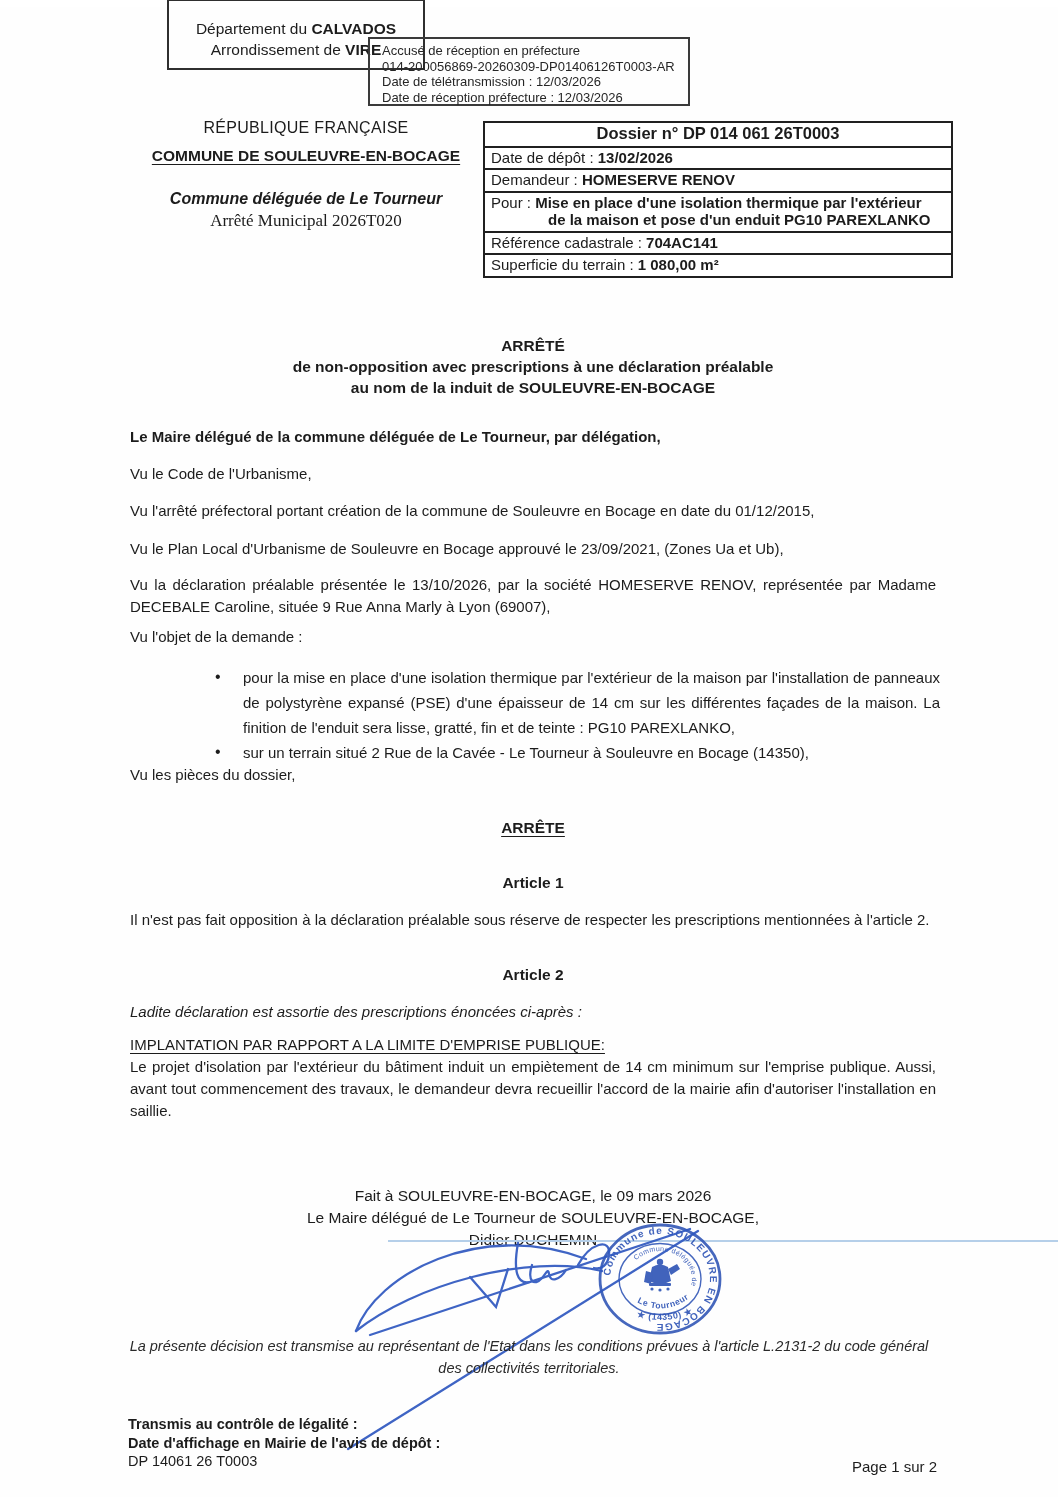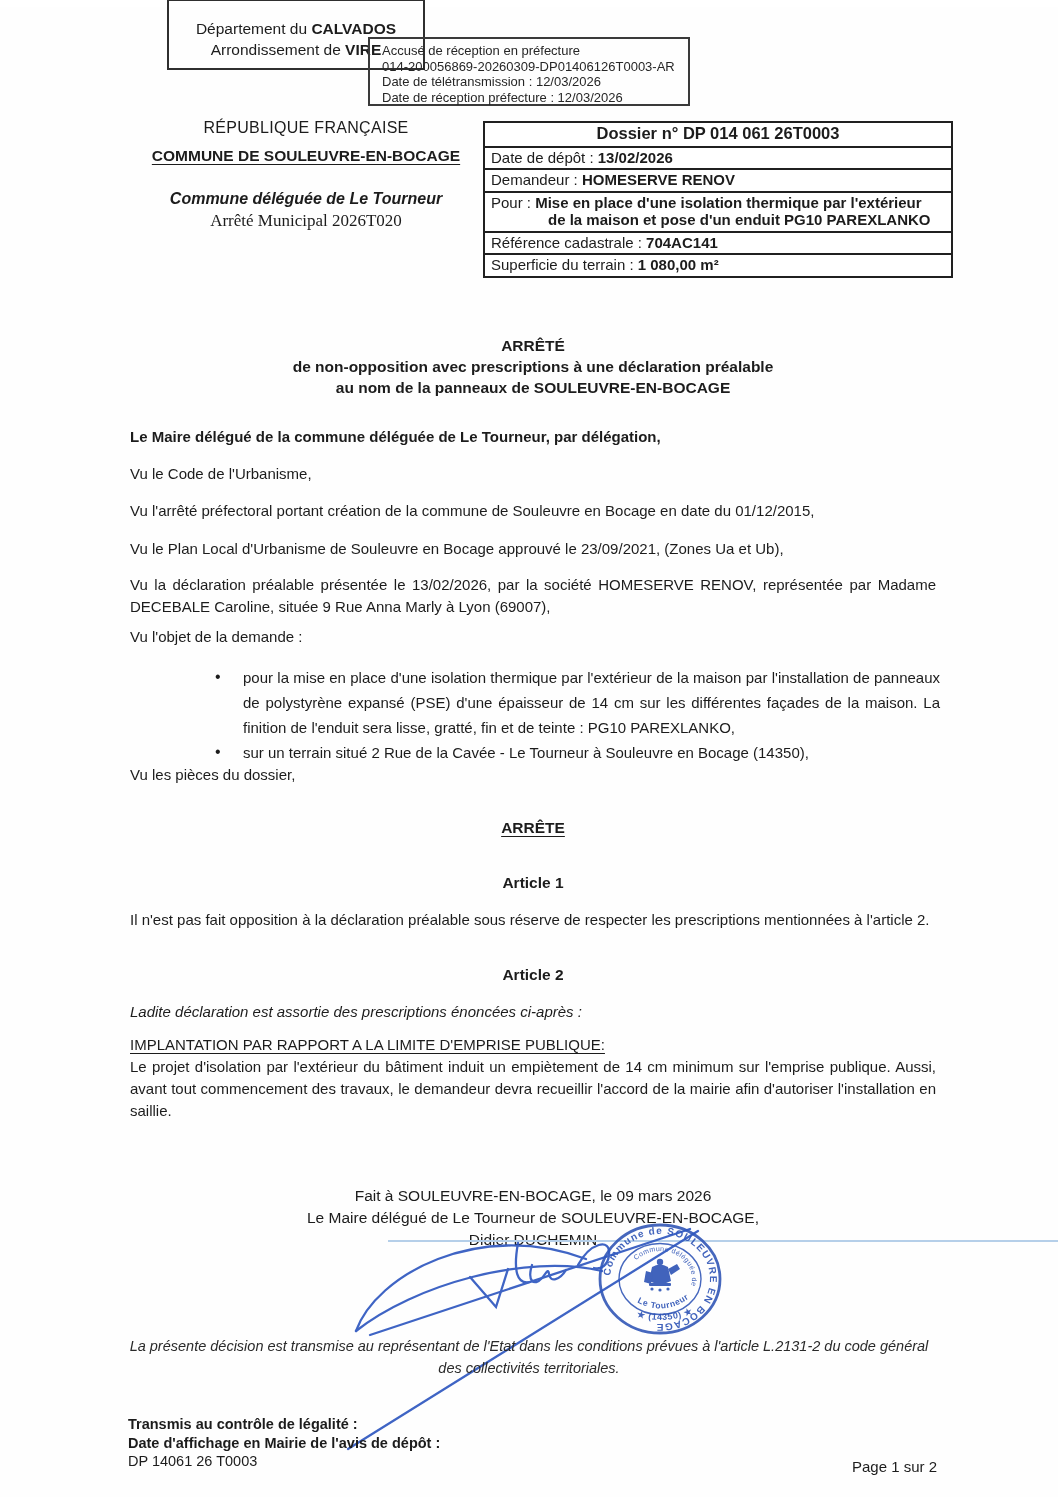--- a/index.html
+++ b/index.html
@@ -83,28 +83,28 @@
     <div class="trow"><span>Date de dépôt : </span><span class="b">13/02/2026</span></div>
     <div class="trow"><span>Demandeur :  </span><span class="b">HOMESERVE RENOV</span></div>
     <div class="trow"><span>Pour :  </span><span class="b">Mise en place d'une isolation thermique par l'extérieur</span><span class="cont b" style="padding-left:57px;">de la maison et pose d'un enduit PG10 PAREXLANKO</span></div>
     <div class="trow"><span>Référence cadastrale : </span><span class="b">704AC141</span></div>
     <div class="trow"><span>Superficie du terrain : </span><span class="b">1 080,00 m²</span></div>
   </div>
 
   <div class="abs" id="title-block">
     <div>ARRÊTÉ</div>
     <div>de non-opposition avec prescriptions à une déclaration préalable</div>
-    <div>au nom de la panneaux de SOULEUVRE-EN-BOCAGE</div>
+    <div>au nom de la induit de SOULEUVRE-EN-BOCAGE</div>
   </div>
 
   <div class="abs para b" style="top:419px;">Le Maire délégué de la commune déléguée de Le Tourneur, par délégation,</div>
   <div class="abs para" style="top:456px;">Vu le Code de l'Urbanisme,</div>
   <div class="abs para" style="top:493px;">Vu l'arrêté préfectoral portant création de la commune de Souleuvre en Bocage en date du 01/12/2015,</div>
   <div class="abs para" style="top:531px;">Vu le Plan Local d'Urbanisme de Souleuvre en Bocage approuvé le 23/09/2021, (Zones Ua et Ub),</div>
-  <div class="abs para just" style="top:567px;">Vu la déclaration préalable présentée le 13/02/2026, par la société HOMESERVE RENOV, représentée par Madame DECEBALE Caroline, située 9 Rue Anna Marly à Lyon (69007),</div>
+  <div class="abs para just" style="top:567px;">Vu la déclaration préalable présentée le 13/10/2026, par la société HOMESERVE RENOV, représentée par Madame DECEBALE Caroline, située 9 Rue Anna Marly à Lyon (69007),</div>
   <div class="abs para" style="top:619px;">Vu l'objet de la demande :</div>
 
   <div class="abs" id="bullets">
     <div class="bullet">pour la mise en place d'une isolation thermique par l'extérieur de la maison par l'installation de panneaux de polystyrène expansé (PSE) d'une épaisseur de 14 cm sur les différentes façades de la maison. La finition de l'enduit sera lisse, gratté, fin et de teinte :  PG10 PAREXLANKO,</div>
     <div class="bullet">sur un terrain situé 2 Rue de la Cavée - Le Tourneur à Souleuvre en Bocage (14350),</div>
   </div>
 
   <div class="abs para" style="top:757px;">Vu les pièces du dossier,</div>
 
   <div class="abs art-head ul" style="top:812px;">ARRÊTE</div>

